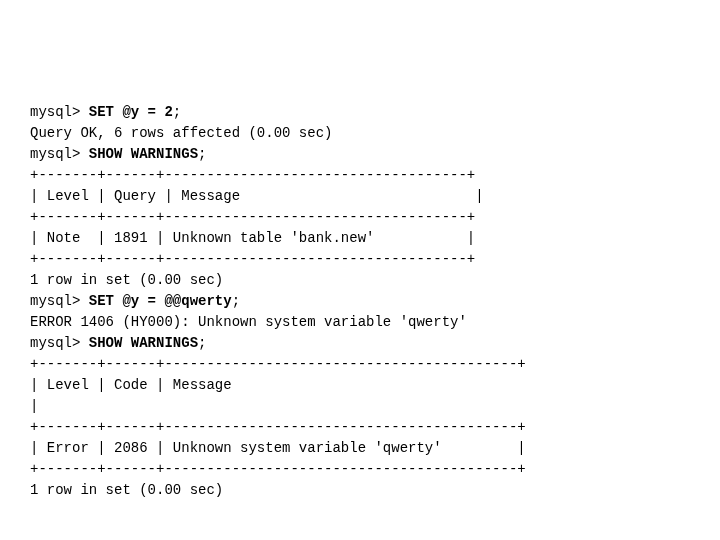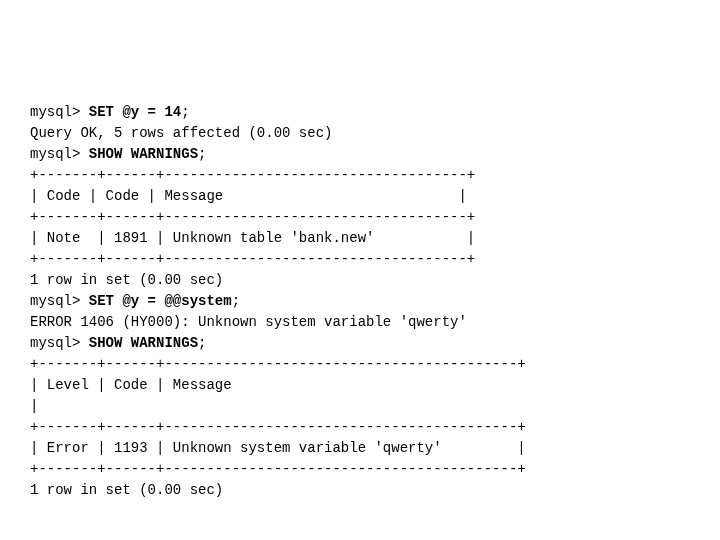--- a/index.html
+++ b/index.html
@@ -12,33 +12,33 @@
       margin: 0;
       white-space: pre;
     }
     .bold {
       font-weight: bold;
     }
   </style>
 </head>
 <body>
 
-<div id="terminal-output"><span>mysql&gt; </span><span class="bold">SET @y = 14</span><span>;</span>
-<span>Query OK, 5 rows affected (0.00 sec)</span>
+<div id="terminal-output"><span>mysql&gt; </span><span class="bold">SET @y = 2</span><span>;</span>
+<span>Query OK, 6 rows affected (0.00 sec)</span>
 <span>mysql&gt; </span><span class="bold">SHOW WARNINGS</span><span>;</span>
 <span>+-------+------+------------------------------------+</span>
-<span>| Code | Code | Message                            |</span>
+<span>| Level | Query | Message                            |</span>
 <span>+-------+------+------------------------------------+</span>
 <span>| Note  | 1891 | Unknown table 'bank.new'           |</span>
 <span>+-------+------+------------------------------------+</span>
 <span>1 row in set (0.00 sec)</span>
-<span>mysql&gt; </span><span class="bold">SET @y = @@system</span><span>;</span>
+<span>mysql&gt; </span><span class="bold">SET @y = @@qwerty</span><span>;</span>
 <span>ERROR 1406 (HY000): Unknown system variable 'qwerty'</span>
 <span>mysql&gt; </span><span class="bold">SHOW WARNINGS</span><span>;</span>
 <span>+-------+------+------------------------------------------+</span>
 <span>| Level | Code | Message                                  </span>
 <span>|</span>
 <span>+-------+------+------------------------------------------+</span>
-<span>| Error | 1193 | Unknown system variable 'qwerty'         |</span>
+<span>| Error | 2086 | Unknown system variable 'qwerty'         |</span>
 <span>+-------+------+------------------------------------------+</span>
 <span>1 row in set (0.00 sec)</span>
 </div>
 
 
 </body></html>

